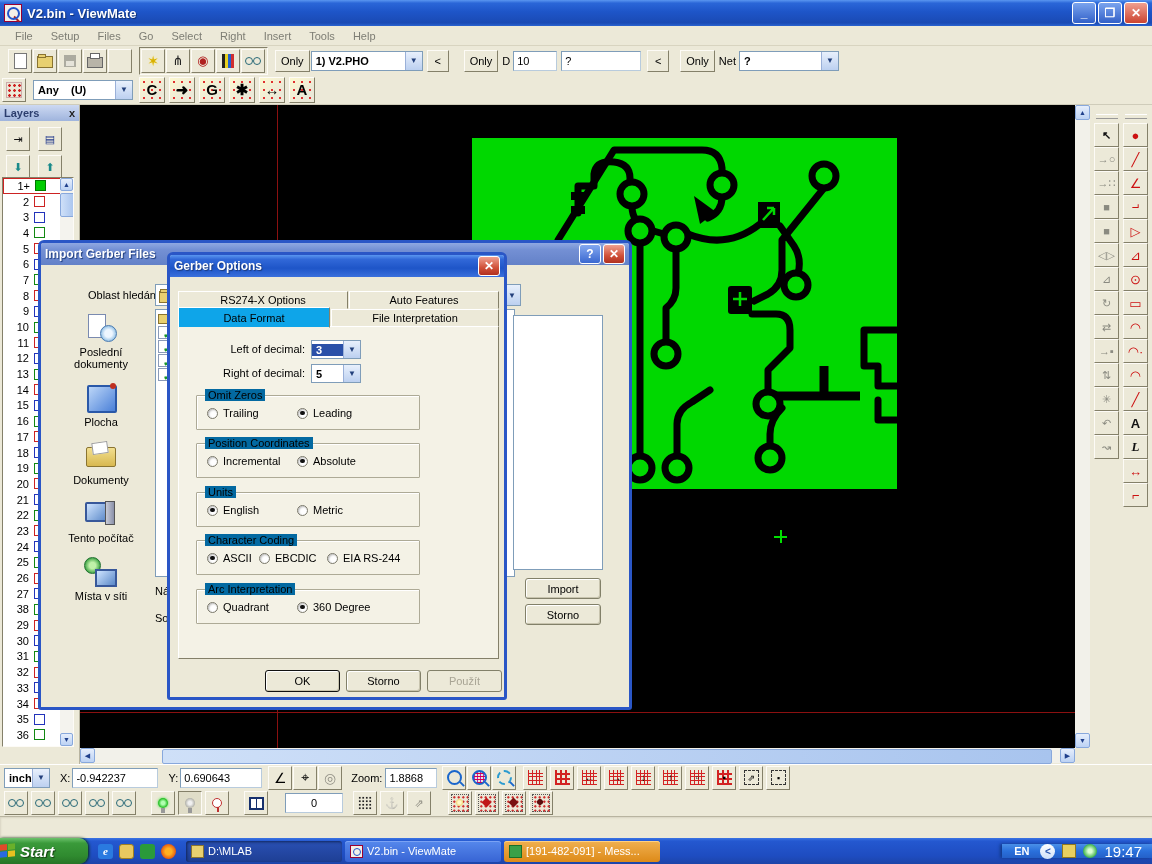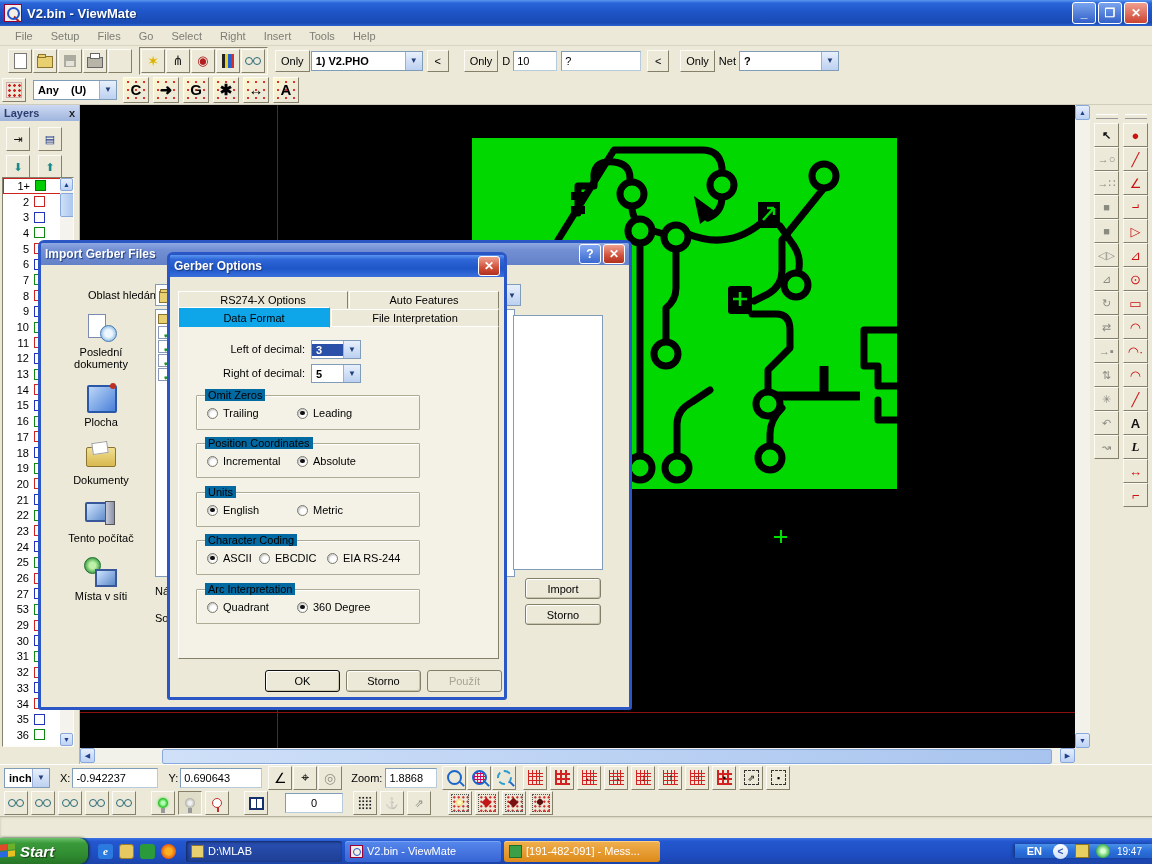--- a/index.html
+++ b/index.html
@@ -200,21 +200,21 @@
   .tic.vm::after{content:"";position:absolute;left:2px;top:2px;width:6px;height:6px;border:1.5px solid #2255cc;border-radius:50%;}
   .tic.msg{background:#3aa048;border:1px solid #1a7028;box-sizing:border-box;}
   .tray{margin-left:auto;height:14px;display:flex;align-items:center;gap:7px;padding:0 10px 0 12px;
     background:linear-gradient(180deg,#4a90e8 0%,#2a70dc 50%,#2460c8 100%);box-shadow:-2px 0 3px #123a8a;}
   .tray .en{color:#fff;font-weight:bold;margin-right:4px;}
   .chev{width:15px;height:15px;border-radius:50%;background:linear-gradient(180deg,#fff,#cfe0f8);color:#2a56b0;font-weight:bold;font-size:10px;
     display:flex;align-items:center;justify-content:center;}
   .tryic{width:14px;height:14px;}
   .tryic.note{background:#e8d060;border:1px solid #907820;box-sizing:border-box;}
   .tryic.flower{background:radial-gradient(#d8ffd0 20%,#3ab048 70%);border-radius:50%;}
-  .tray .clock{color:#fff;font-size:10px;}
+  .tray .clock{color:#fff;font-size:15px;}
 </style>
 </head>
 <body>
 
 <div class="screen">
 
   <div class="abs titlebar">
     <span class="appicon"></span>
     <span class="ttl">V2.bin - ViewMate</span>
     <span class="capbtn">_</span>
@@ -288,21 +288,21 @@
     <span class="combo" style="width:100px">
       <span class="ctext">?</span>
       <span class="cmb-arr">▼</span>
     </span>
   </div>
 
   <div class="abs toolbar2">
     <span class="tbtn">
         <span class="icn-pattern"></span>
       </span>
-    <span class="combo" style="width:84px;margin:0 6px">
+    <span class="combo" style="width:100px;margin:0 6px">
       <span class="ctext">Any    (U)</span>
       <span class="cmb-arr">▼</span>
     </span>
     <span style="display:flex;gap:3px">
 
     <span class="tbtn lettergrid">
           <span>C</span>
         </span>
         <span class="tbtn lettergrid">
           <span>➜</span>
@@ -534,21 +534,21 @@
             <span class="n">26</span>
             <span class="sw sw-red"></span>
           </div>
 
           <div class="lyrrow">
             <span class="n">27</span>
             <span class="sw sw-blue"></span>
           </div>
 
           <div class="lyrrow">
-            <span class="n">53</span>
+            <span class="n">38</span>
             <span class="sw sw-green"></span>
           </div>
 
           <div class="lyrrow">
             <span class="n">29</span>
             <span class="sw sw-red"></span>
           </div>
 
           <div class="lyrrow">
             <span class="n">30</span>

